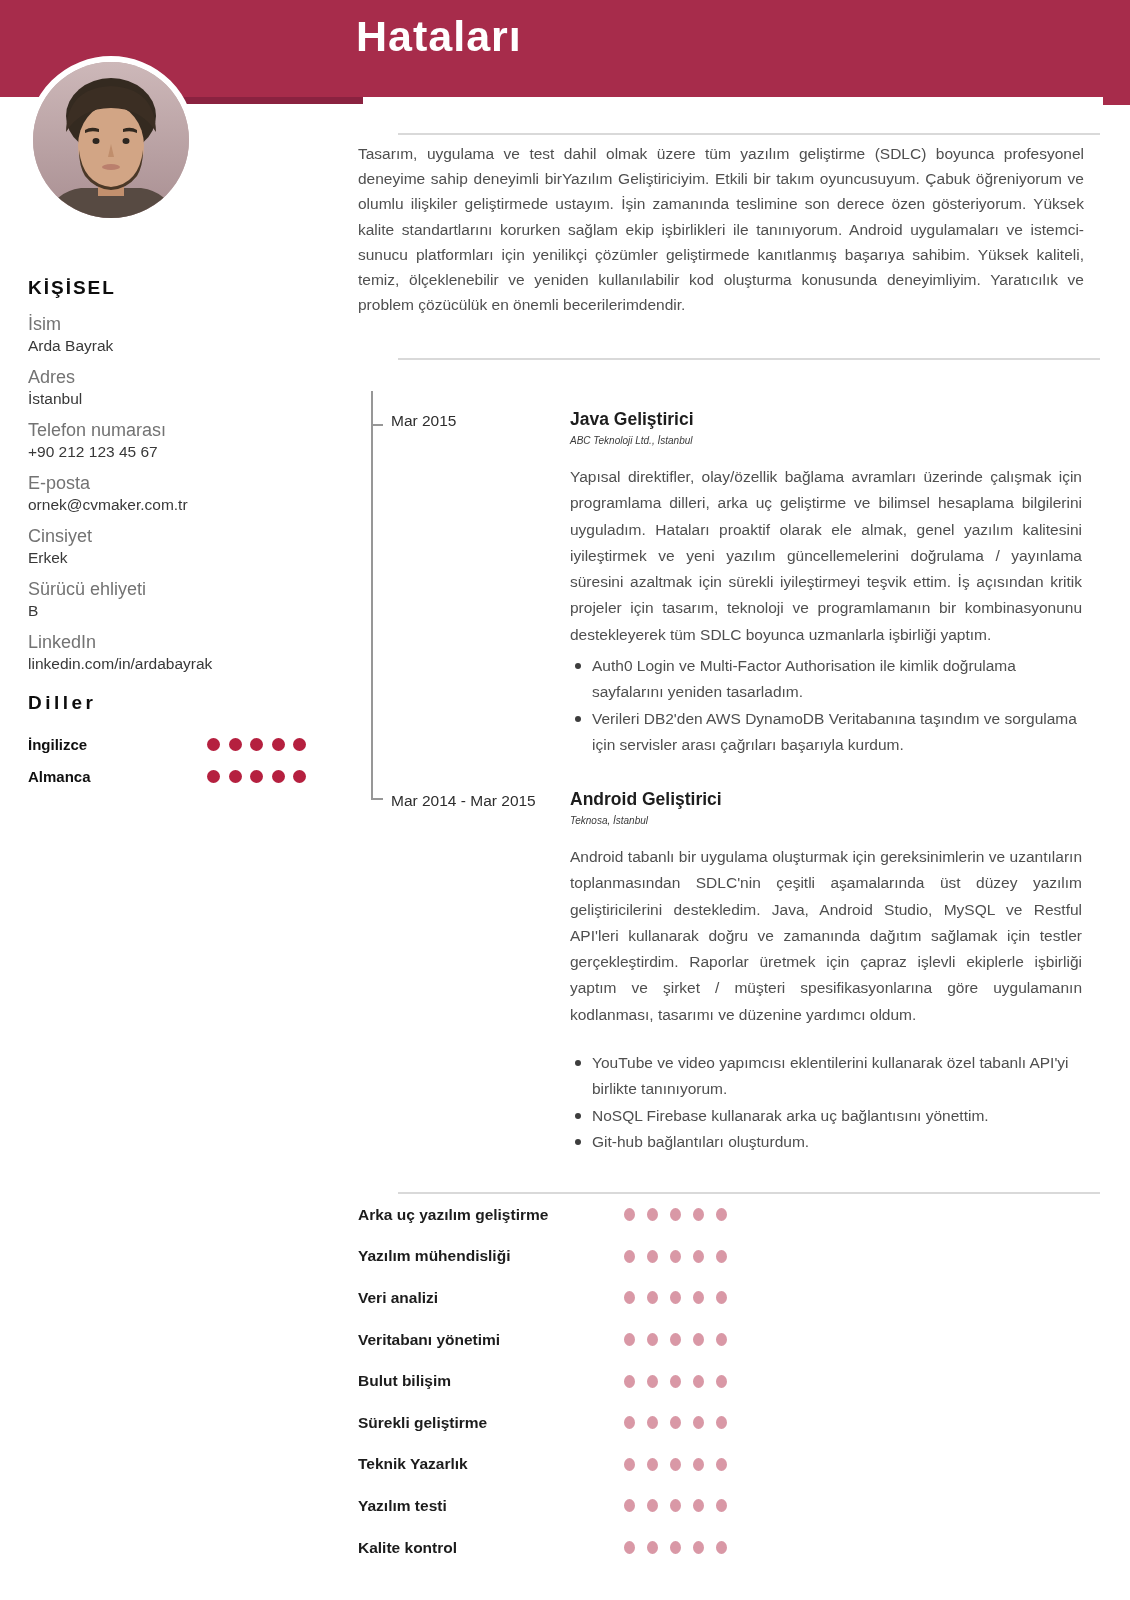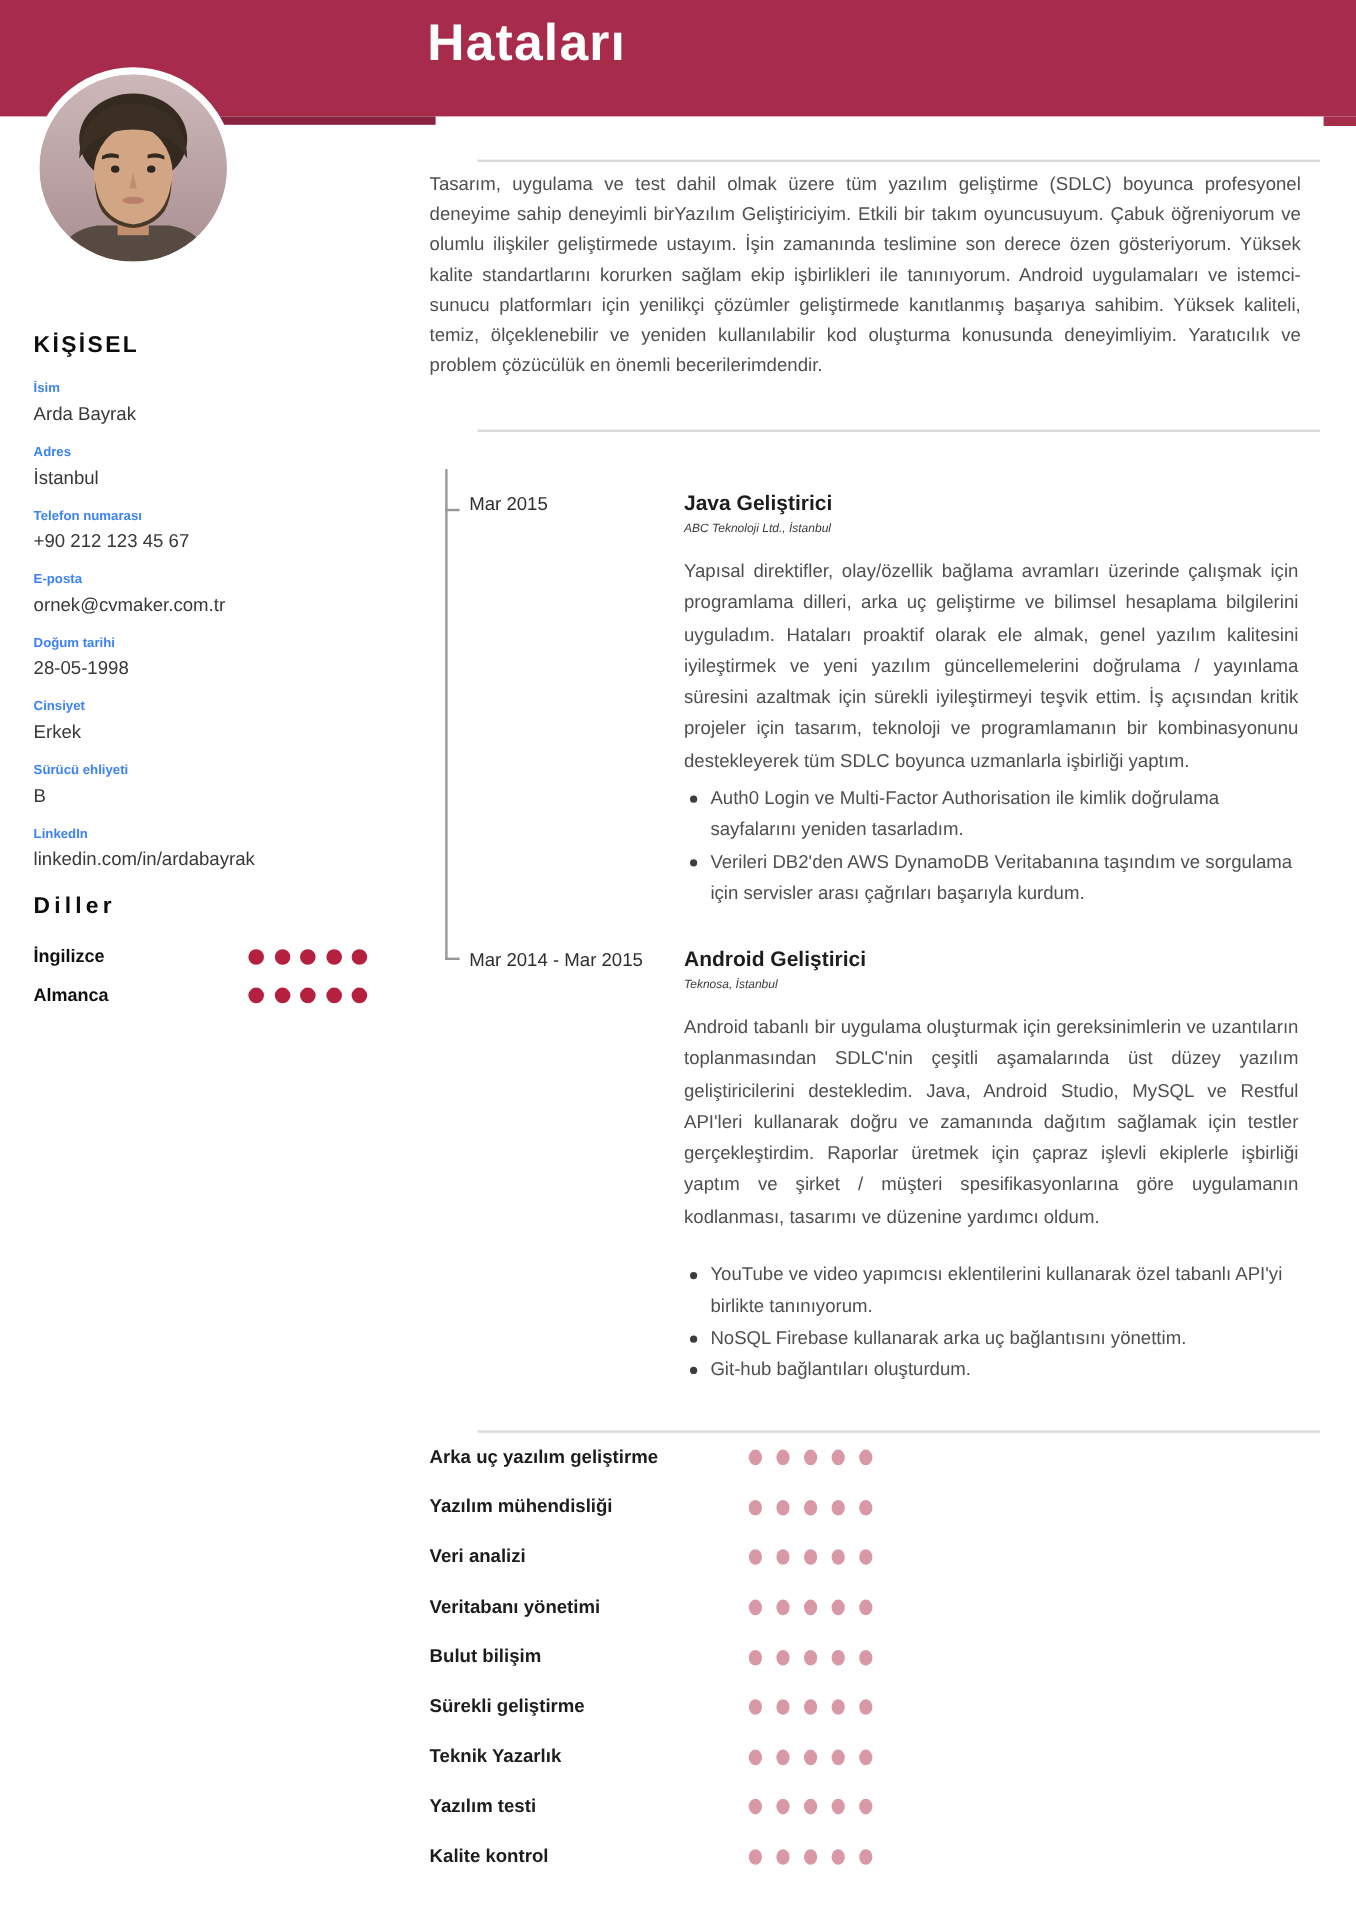--- a/index.html
+++ b/index.html
@@ -16,21 +16,21 @@
   
   .photo {
     position:absolute; left:27px; top:56px; width:156px; height:156px;
     border:6px solid #ffffff; border-radius:50%; overflow:hidden; background:#c3abab; z-index:5;
   }
   .photo svg { display:block; }
   
   .sidebar { position:absolute; left:28px; top:253px; width:278px; color:#1a1a1a;margin-top:24px; }
   .side-heading { margin:0 0 14px 0; font-size:19px; font-weight:bold; letter-spacing:2px; color:#0d0d0d; }
   .field { margin-bottom:10px; }
-  .field-label { font-size:11px; font-weight:bold; line-height:22px; color:#3b82f6; }
+  .field-label { font-size:18px; font-weight:normal; line-height:22px; color:#737373; }
   .field-value { font-size:15.5px; line-height:21px; color:#383838; }
   .languages-heading { margin-top:18px; letter-spacing:3.5px; }
   .lang-row { display:flex; align-items:center; height:32px; }
   .lang-name { font-size:15px; font-weight:bold; color:#101010; }
   .lang-dots { margin-left:auto; display:flex; gap:8.5px; align-items:center; }
   .ldot { width:13px; height:13px; border-radius:50%; background:var(--langDot,#B5203F); }
   
   .rule { position:absolute; left:398px; width:702px; height:2px; background:#d9d9d9; }
   .rule-1 { top:133px; } .rule-2 { top:358px; } .rule-3 { top:1192px; }
   .summary {
@@ -108,24 +108,20 @@
         </div>
         <div class="field">
           <div class="field-label">Telefon numarası</div>
           <div class="field-value">+90 212 123 45 67</div>
         </div>
         <div class="field">
           <div class="field-label">E-posta</div>
           <div class="field-value">ornek@cvmaker.com.tr</div>
         </div>
         <div class="field">
-          <div class="field-label">Doğum tarihi</div>
-          <div class="field-value">28-05-1998</div>
-        </div>
-        <div class="field">
           <div class="field-label">Cinsiyet</div>
           <div class="field-value">Erkek</div>
         </div>
         <div class="field">
           <div class="field-label">Sürücü ehliyeti</div>
           <div class="field-value">B</div>
         </div>
         <div class="field">
           <div class="field-label">LinkedIn</div>
           <div class="field-value">linkedin.com/in/ardabayrak</div>

